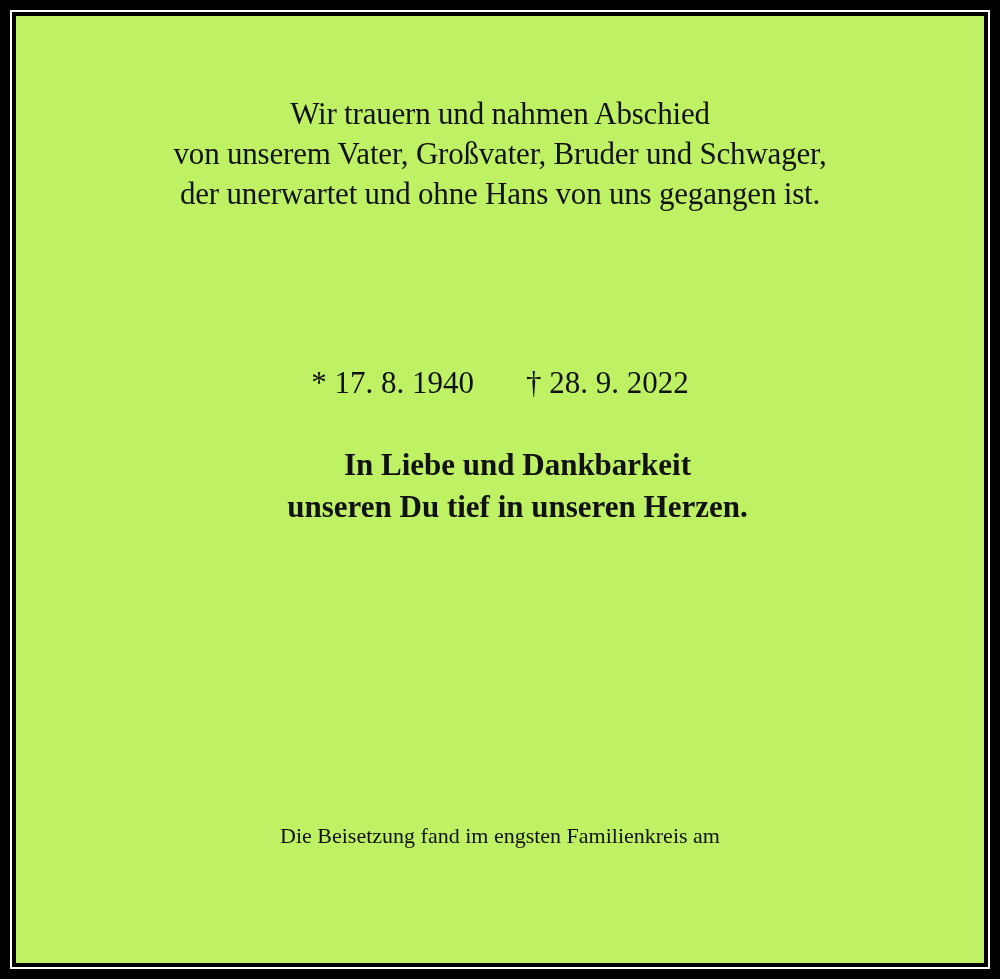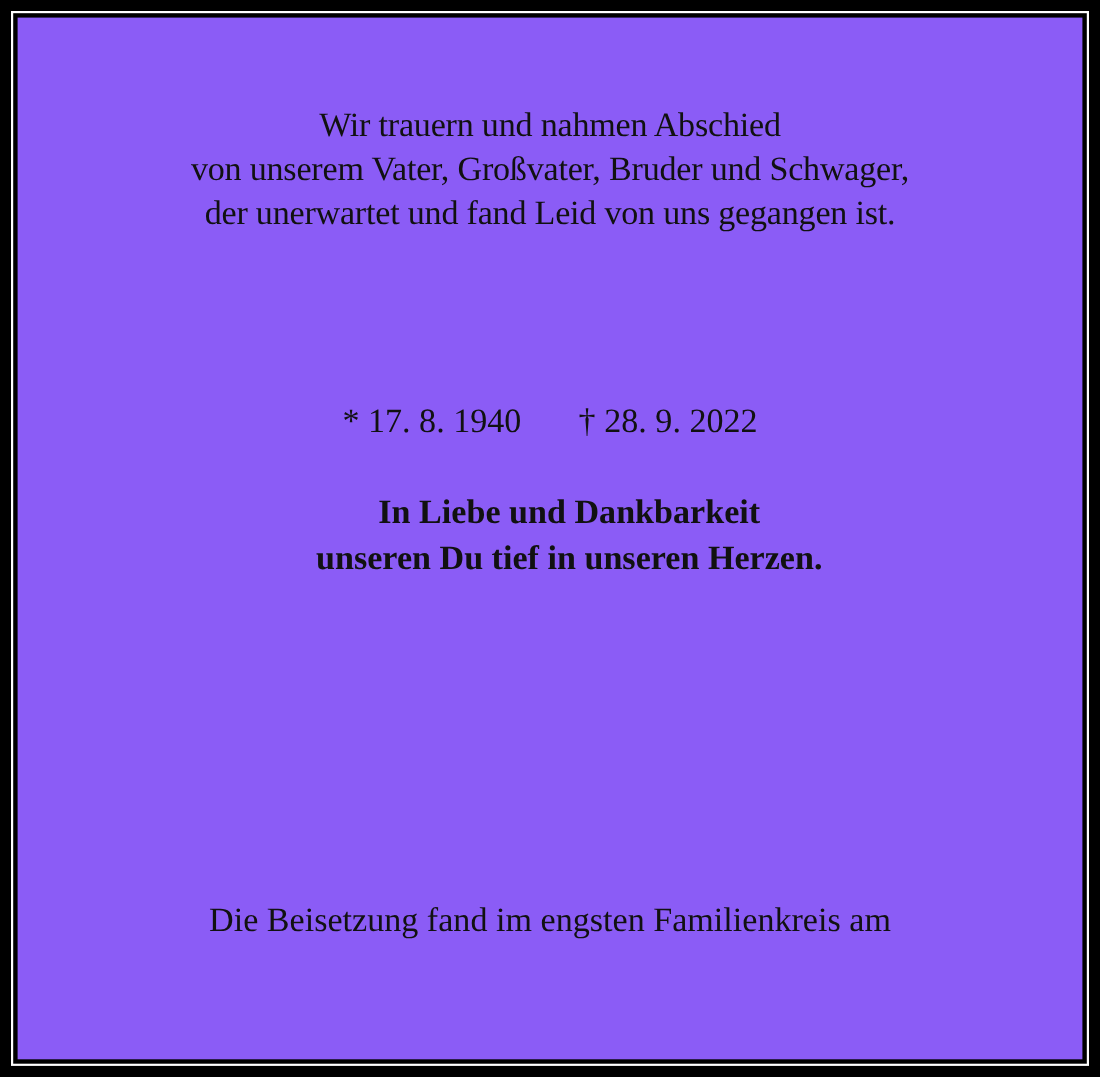--- a/index.html
+++ b/index.html
@@ -28,21 +28,21 @@
     .frame-inner-line {
       position: absolute;
       left: 12px; top: 12px;
       right: 12px; bottom: 12px;
       background: #000;
     }
     .content {
       position: absolute;
       left: 16px; top: 16px;
       right: 16px; bottom: 16px;
-      background: #8b5cf6;
+      background: #bef264;
       color: #111;
       font-family: "Liberation Serif", "DejaVu Serif", serif;
       text-align: center;
     }
     .block { position: absolute; left: 0; right: 0; }
     .intro {
       top: 78px;
       font-size: 31px;
       line-height: 40px;
       letter-spacing: -0.2px;
@@ -68,39 +68,39 @@
       font-weight: bold;
       padding-left: 35px;
     }
     .family {
       top: 550px;
       font-size: 31px;
       line-height: 40px;
     }
     .burial {
       top: 800px;
-      font-size: 31px;
+      font-size: 22px;
       line-height: 40px;
       text-align: center;
     }
     .line { display: block; white-space: nowrap; }
   </style>
 </head>
 <body>
 
 <div class="frame-outer"></div>
 <div class="frame-white-line"></div>
 <div class="frame-inner-line"></div>
 
 <div class="content">
 
   <div class="block intro">
     <span class="line">Wir trauern und nahmen Abschied</span>
     <span class="line">von unserem Vater, Großvater, Bruder und Schwager,</span>
-    <span class="line">der unerwartet und fand Leid von uns gegangen ist.</span>
+    <span class="line">der unerwartet und ohne Hans von uns gegangen ist.</span>
   </div>
 
 
   <div class="block dates">
     <span class="birth">* 17. 8. 1940</span><span class="death">† 28. 9. 2022</span>
   </div>
 
   <div class="block motto">
     <span class="line">In Liebe und Dankbarkeit</span>
     <span class="line">unseren Du tief in unseren Herzen.</span>

